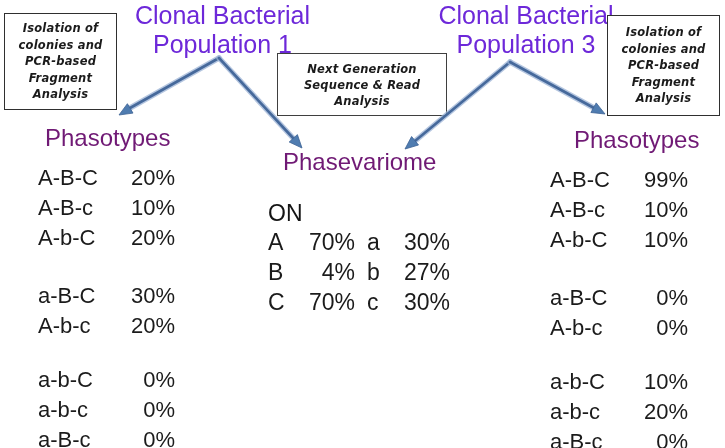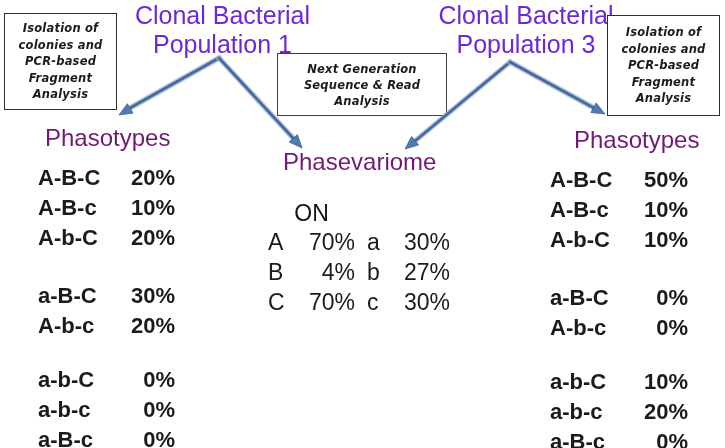--- a/index.html
+++ b/index.html
@@ -62,30 +62,29 @@
     color: #1b1b1b;
   }
   #ptable-left  { left: 38px;  top: 163px; width: 137px; }
   #ptable-right { left: 550px; top: 165px; width: 138px; }
   .prow {
     display: flex;
     justify-content: space-between;
     height: 30px;
     line-height: 30px;
     white-space: nowrap;
-    font-weight: bold;
   }
   .pgap1 { height: 28px; }
   .pgap2 { height: 24px; }
   .onoff-label {
     position: absolute;
     font-size: 23px;
     height: 30px;
     line-height: 30px;
-    text-align: center;
+    text-align: left;
     color: #141414;
   }
   #on-label  { left: 268px; top: 198px; width: 87px; }
   #off-label { left: 382px; top: 198px; width: 64px; }
   #center-rows {
     position: absolute;
     left: 268px; top: 227px;
     font-size: 23px;
   }
   .crow {
@@ -220,21 +219,21 @@
       <span class="val">70%</span>
       <span></span>
       <span class="gene">c</span>
       <span class="val">30%</span>
     </div>
   </div>
 
   <div class="ptable" id="ptable-right">
     <div class="prow">
       <span>A-B-C</span>
-      <span>50%</span>
+      <span>99%</span>
     </div>
     <div class="prow">
       <span>A-B-c</span>
       <span>10%</span>
     </div>
     <div class="prow">
       <span>A-b-C</span>
       <span>10%</span>
     </div>
     <div class="pgap1"></div>

